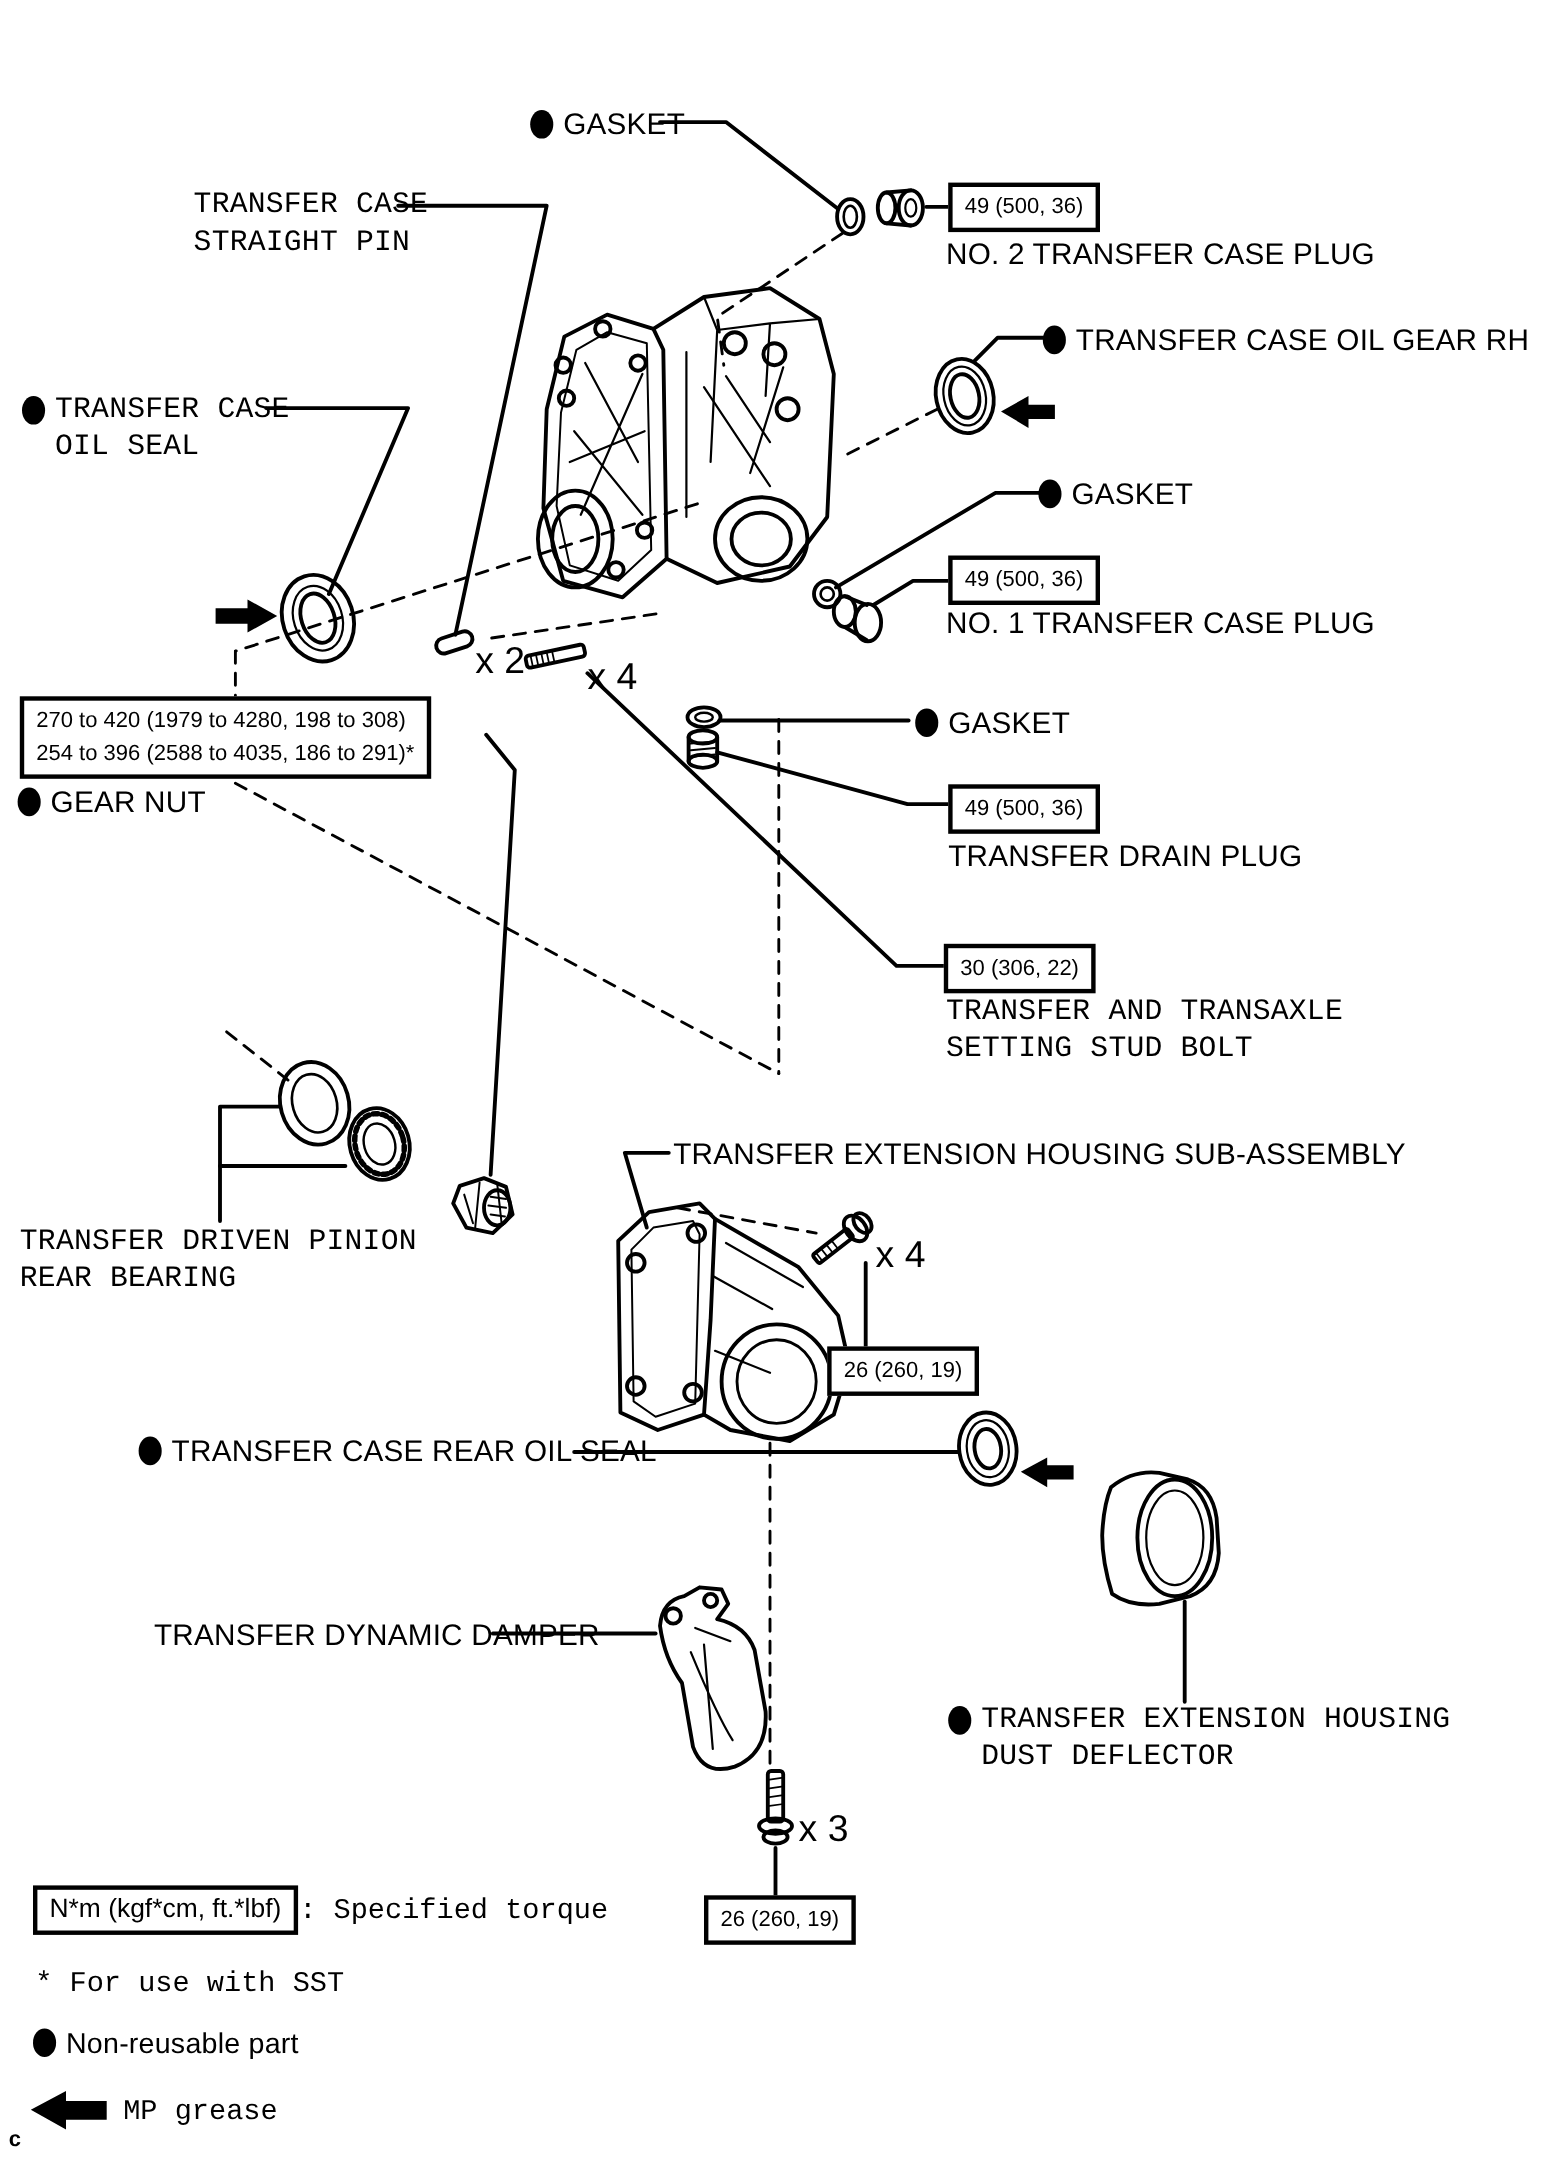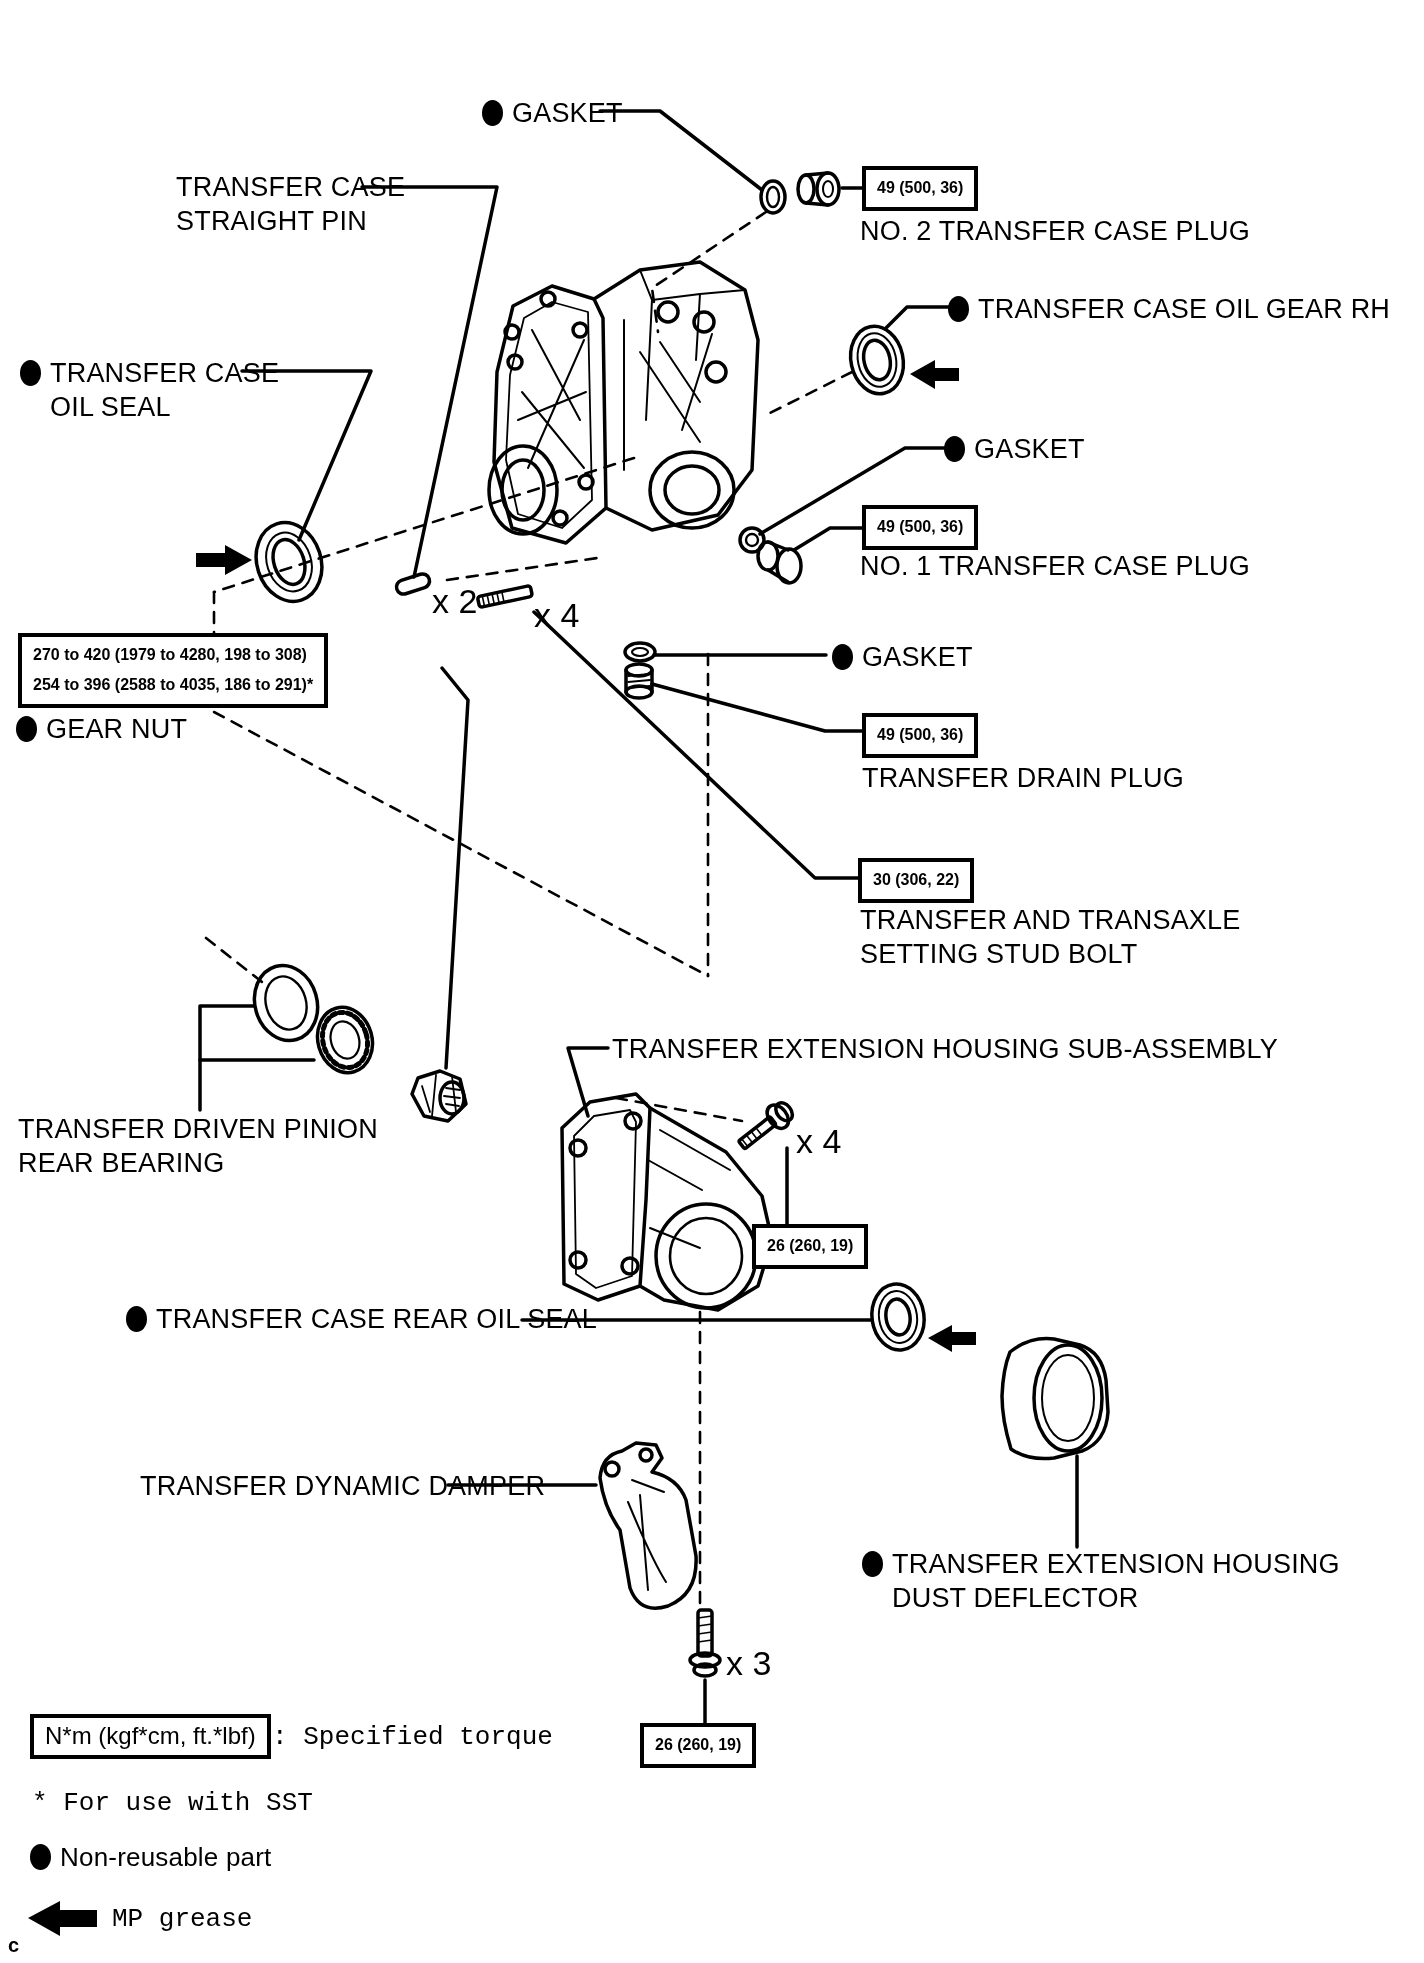--- a/index.html
+++ b/index.html
@@ -1,24 +1,24 @@
 <!DOCTYPE html>
 <html><head>
 <meta charset="utf-8">
 <style>
   html,body{margin:0;padding:0;background:#fff;}
   #page{position:relative;width:1424px;height:1963px;background:#ffffff;overflow:hidden;
         font-family:"Liberation Sans",sans-serif;color:#000;}
   #art{position:absolute;left:0;top:0;width:1424px;height:1963px;}
   .lbl{position:absolute;display:flex;gap:9px;font-size:27px;line-height:34px;
        white-space:nowrap;letter-spacing:0.2px;}
-  .lbl .txt div{white-space:nowrap;}
+  .lbl .txt div{white-space:nowrap;font-family:Liberation Mono, monospace;}
   .bullet{flex:0 0 auto;width:21px;height:26px;background:#000;border-radius:50%;margin-top:4px;}
   .tbox{position:absolute;display:inline-block;border:4px solid #000;background:#fff;
-        padding:3px 11px 4px 11px;font-weight:bold;font-size:16px;line-height:30px;white-space:nowrap;}
+        padding:3px 11px 4px 11px;font-weight:normal;font-size:20px;line-height:30px;white-space:nowrap;}
   .qty{position:absolute;font-size:34px;white-space:nowrap;}
   .legend-small{position:absolute;font-size:26px;white-space:nowrap;font-family:Liberation Mono, monospace;}
   .corner{position:absolute;font-size:20px;font-weight:bold;}
 </style>
 </head>
 <body>
 
 <div id="page">
 
   <svg id="art" viewBox="0 0 1424 1963" fill="none" stroke="#000" stroke-width="3.5" stroke-linecap="round" stroke-linejoin="round">

